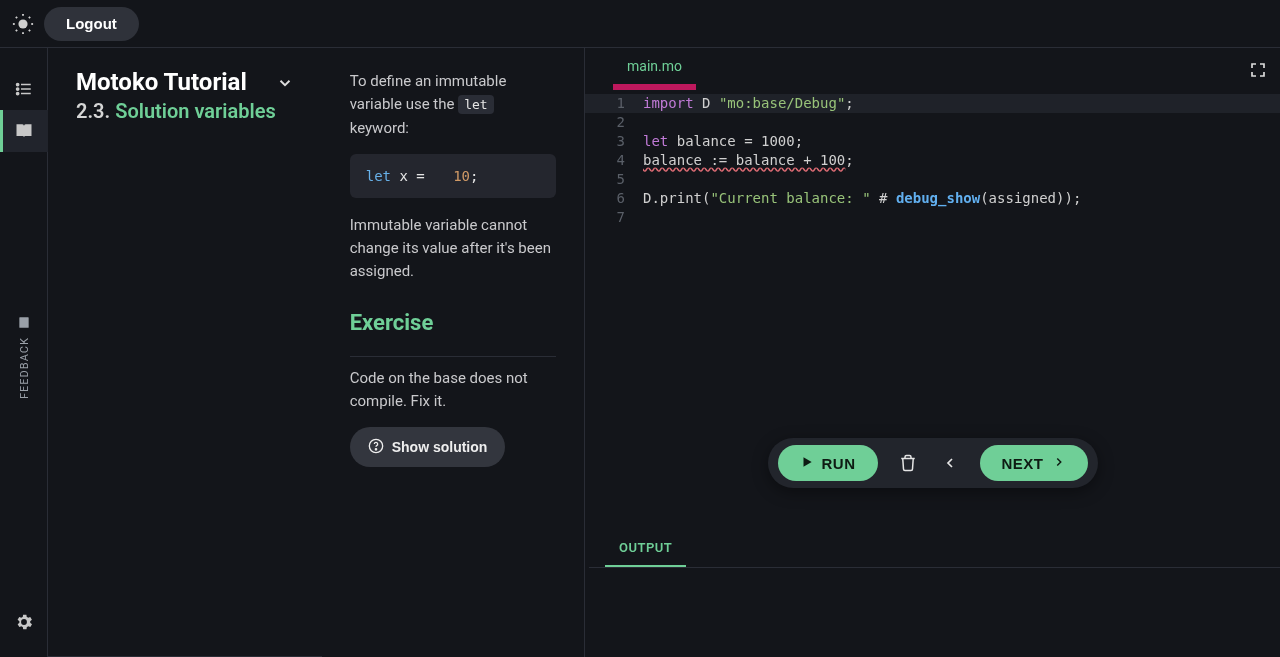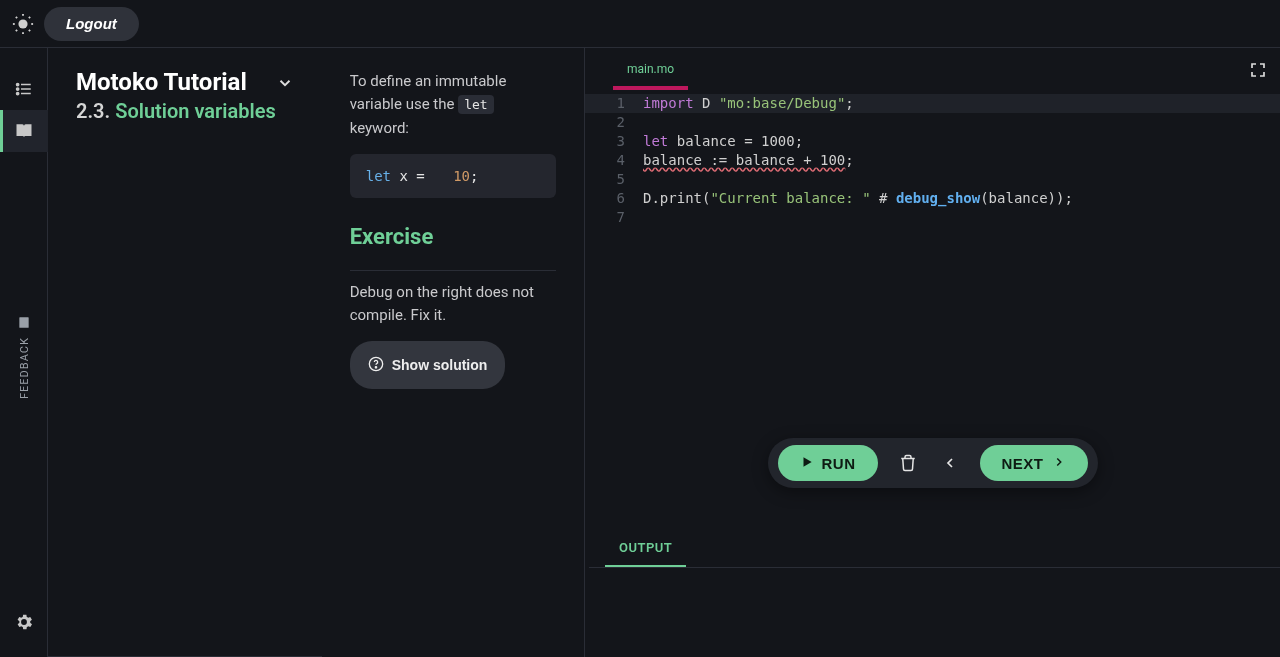--- a/index.html
+++ b/index.html
@@ -6,21 +6,21 @@
   html, body { width: 1280px; height: 657px; overflow: hidden; background: #13151a; color: #e5e5e5; font-family: -apple-system, BlinkMacSystemFont, "Segoe UI", Roboto, sans-serif; }
   
   
   .topbar { height: 48px; display: flex; align-items: center; justify-content: space-between; padding: 0 8px 0 12px; border-bottom: 1px solid #2a2d36; }
   .brand { display: flex; align-items: center; gap: 8px; }
   .brand-logo { width: 26px; height: 34px; }
   .brand-name { font-weight: 700; font-size: 16px; color: #fff; }
   .brand-beta { font-size: 8px; color: #aaa; margin-left: 1px; position: relative; top: 4px; }
   .topbar-right { display: flex; align-items: center; gap: 10px; }
   .gear-top { color: #d0d0d0; display:flex; align-items:center; cursor:pointer; }
-  .logout-btn { background: #2f323a; color: #fff; border: none; border-radius: 22px; height: 34px; padding: 0 22px; font-size: 15px; font-weight:600; cursor: pointer; font-style: italic; }
+  .logout-btn { background: #2f323a; color: #fff; border: none; border-radius: 22px; height: 34px; padding: 0 22px; font-size: 15px; font-weight:600; cursor: pointer; }
 
   
   .layout { display: flex; height: calc(657px - 48px); }
   .leftrail { width: 48px; background: #13151a; display: flex; flex-direction: column; align-items: center; padding-top: 20px; gap: 0; position: relative; border-right: 1px solid #2a2d36; }
   .rail-item { width: 48px; height: 42px; display:flex; align-items:center; justify-content:center; color:#c8c8c8; cursor:pointer; }
   .rail-item.active { background:#21242c; border-left:3px solid #6fcf97; padding-right:3px; }
   .feedback-vert { position:absolute; left:50%; top:50%; transform:translate(-50%,-20%) rotate(-90deg); transform-origin:center; color:#9aa0a8; font-size:11px; letter-spacing:1px; display:flex; align-items:center; gap:6px; }
   .feedback-icon { transform: rotate(90deg); }
   .rail-bottom { position:absolute; bottom:14px; }
 
@@ -32,26 +32,26 @@
   .lesson-sub .name { color:#6fcf97; }
   .chev { color:#ddd; cursor:pointer; margin-top:6px; }
 
   .lesson-body { padding: 22px 28px; overflow-y:auto; flex:1; }
   .desc-text { color:#c9c9cc; font-size:15px; line-height:1.55; }
   .inline-code { background:#2a2d36; color:#e5e5e5; font-family:"Menlo","Consolas",monospace; font-size:13px; padding:2px 6px; border-radius:4px; }
   .codewell { background:#24262e; border-radius:6px; padding:14px 16px; margin:14px 0 16px 0; font-family:"Menlo","Consolas",monospace; font-size:14px; }
   .kw { color:#67b0e8; }
   .num-lit { color:#d19a66;margin-left:20px; }
   .section-h { color:#6fcf97; font-size:22px; font-weight:700; margin-top:26px; margin-bottom:6px; padding-bottom:21px; border-bottom:1px solid #2a2d36; }
-  .show-sol { margin-top:14px; background:#33363e; color:#eee; border:none; border-radius:22px; height:48px; padding:0 18px; font-size:14px; font-weight:600; display:inline-flex; align-items:center; gap:8px; cursor:pointer; }
+  .show-sol { margin-top:14px; background:#33363e; color:#eee; border:none; border-radius:22px; height:40px; padding:0 18px; font-size:14px; font-weight:600; display:inline-flex; align-items:center; gap:8px; cursor:pointer; }
 
   
   .editor-pane { flex:1; display:flex; flex-direction:column; position:relative; }
   .tabbar { height:42px; display:flex; align-items:flex-end; padding-left:28px; padding-right:14px; justify-content:space-between; }
-  .etab { color:#6fcf97; font-size:12px; padding:10px 14px; border-bottom:4px solid #be185d; cursor:pointer; }
+  .etab { color:#6fcf97; font-size:14px; padding:10px 14px; border-bottom:6px solid #be185d; cursor:pointer; }
   .fullscreen { color:#ddd; cursor:pointer; margin-bottom:8px; }
   .code-area { font-family:"Menlo","Consolas",monospace; font-size:14px; line-height:19px; padding-top:4px; }
   .code-row { display:flex; }
   .code-row.hl { background:#1f2229; }
   .gutter { width:58px; text-align:right; color:#5a5f68; padding-right:18px; user-select:none; }
   .code-cell { white-space:pre; color:#d0d0d0; position:relative; }
   .tok-kw { color:#c07ad6; }
   .tok-str { color:#98c379; }
   .tok-fn { color:#61afef;font-weight:bold; }
   .err-underline { text-decoration-line: underline; text-decoration-style: wavy; text-decoration-color:#e06c75; text-underline-offset:2px; }
@@ -138,22 +138,23 @@
           </svg>
       </span>
     </div>
     <div class="lesson-body">
       <p class="desc-text">
         <span>To define an immutable variable use the </span><code class="inline-code">let</code><span> keyword:</span>
       </p>
       <div class="codewell">
         <span class="kw">let</span><span> x = </span><span class="num-lit">10</span><span>;</span>
       </div>
+      <p class="desc-text">Immutable variable cannot change its value after it's been assigned.</p>
       <h2 class="section-h">Exercise</h2>
-      <p class="desc-text" style="margin-top:10px">Debug on the right does not compile. Fix it.</p>
+      <p class="desc-text" style="margin-top:10px">Code on the base does not compile. Fix it.</p>
       <button class="show-sol">
         <span><svg width="16" height="16" viewBox="0 0 24 24" fill="none" stroke="currentColor" stroke-width="2">
               <circle cx="12" cy="12" r="10"></circle>
               <path d="M9.5 9a2.5 2.5 0 1 1 3.5 2.3c-.8.4-1 .9-1 1.7"></path>
               <circle cx="12" cy="17" r="1" fill="currentColor"></circle>
             </svg></span>
         <span>Show solution</span>
       </button>
     </div>
   </div>
@@ -183,21 +184,21 @@
         <div class="code-row">
           <div class="gutter">4</div>
           <div class="code-cell"><span class="err-underline">balance := balance + 100</span><span>;</span></div>
         </div>
         <div class="code-row">
           <div class="gutter">5</div>
           <div class="code-cell"></div>
         </div>
         <div class="code-row">
           <div class="gutter">6</div>
-          <div class="code-cell"><span>D.print(</span><span class="tok-str">"Current balance: "</span><span> # </span><span class="tok-fn">debug_show</span><span>(balance));</span></div>
+          <div class="code-cell"><span>D.print(</span><span class="tok-str">"Current balance: "</span><span> # </span><span class="tok-fn">debug_show</span><span>(assigned));</span></div>
         </div>
         <div class="code-row">
           <div class="gutter">7</div>
           <div class="code-cell"></div>
         </div>
       </div>
 
     <div class="runbar-wrap">
       <div class="runbar">
         <button class="btn-green">

